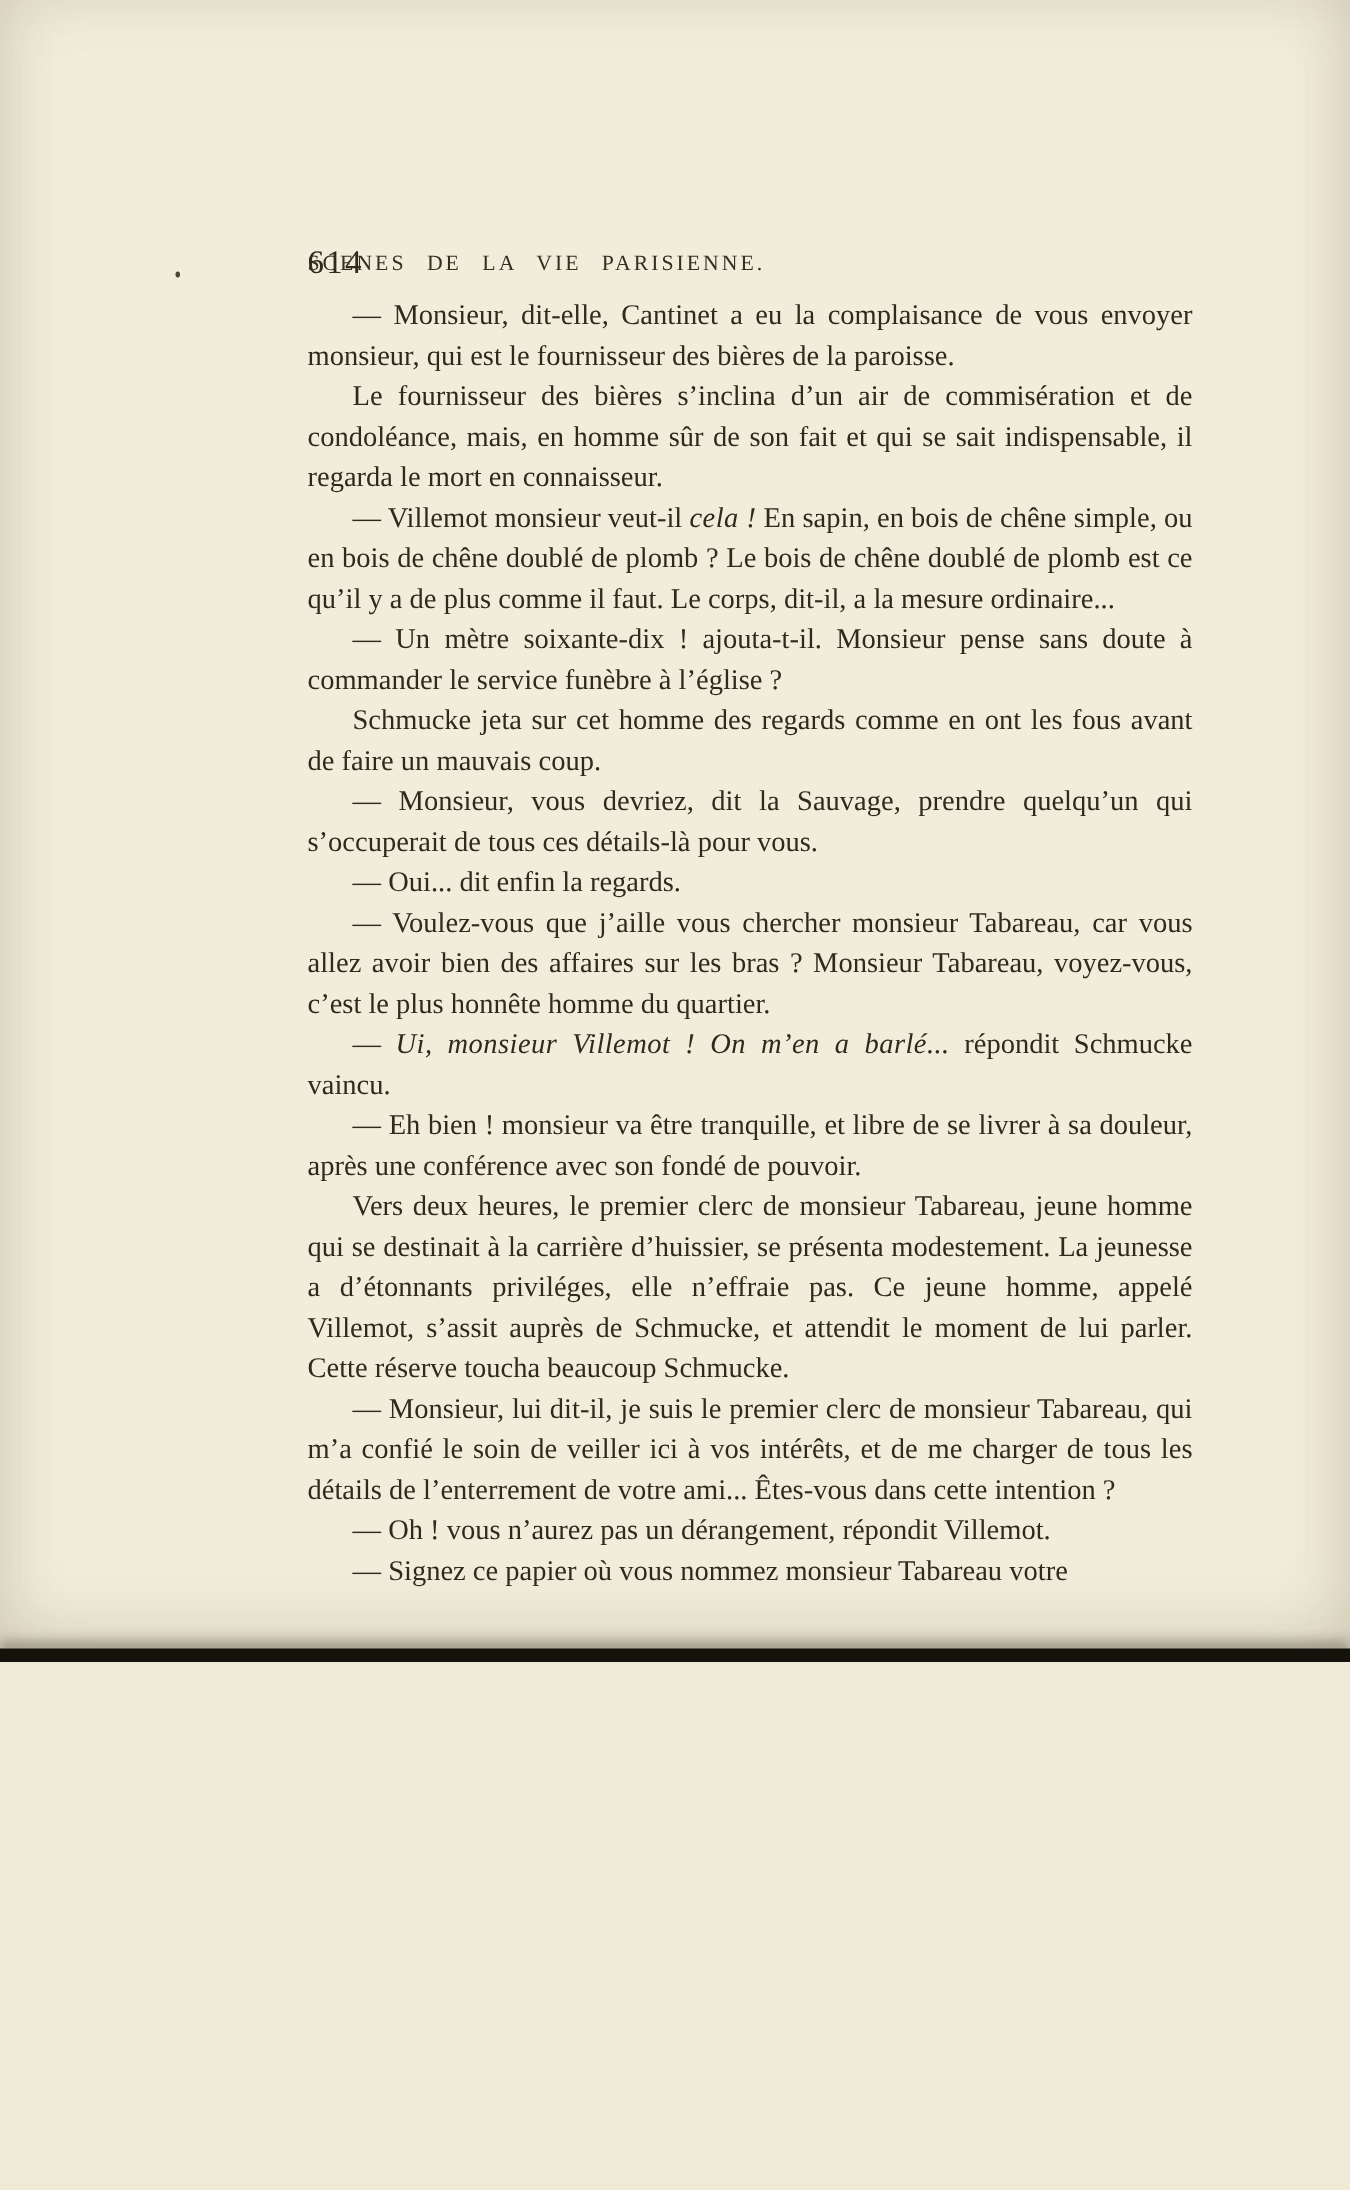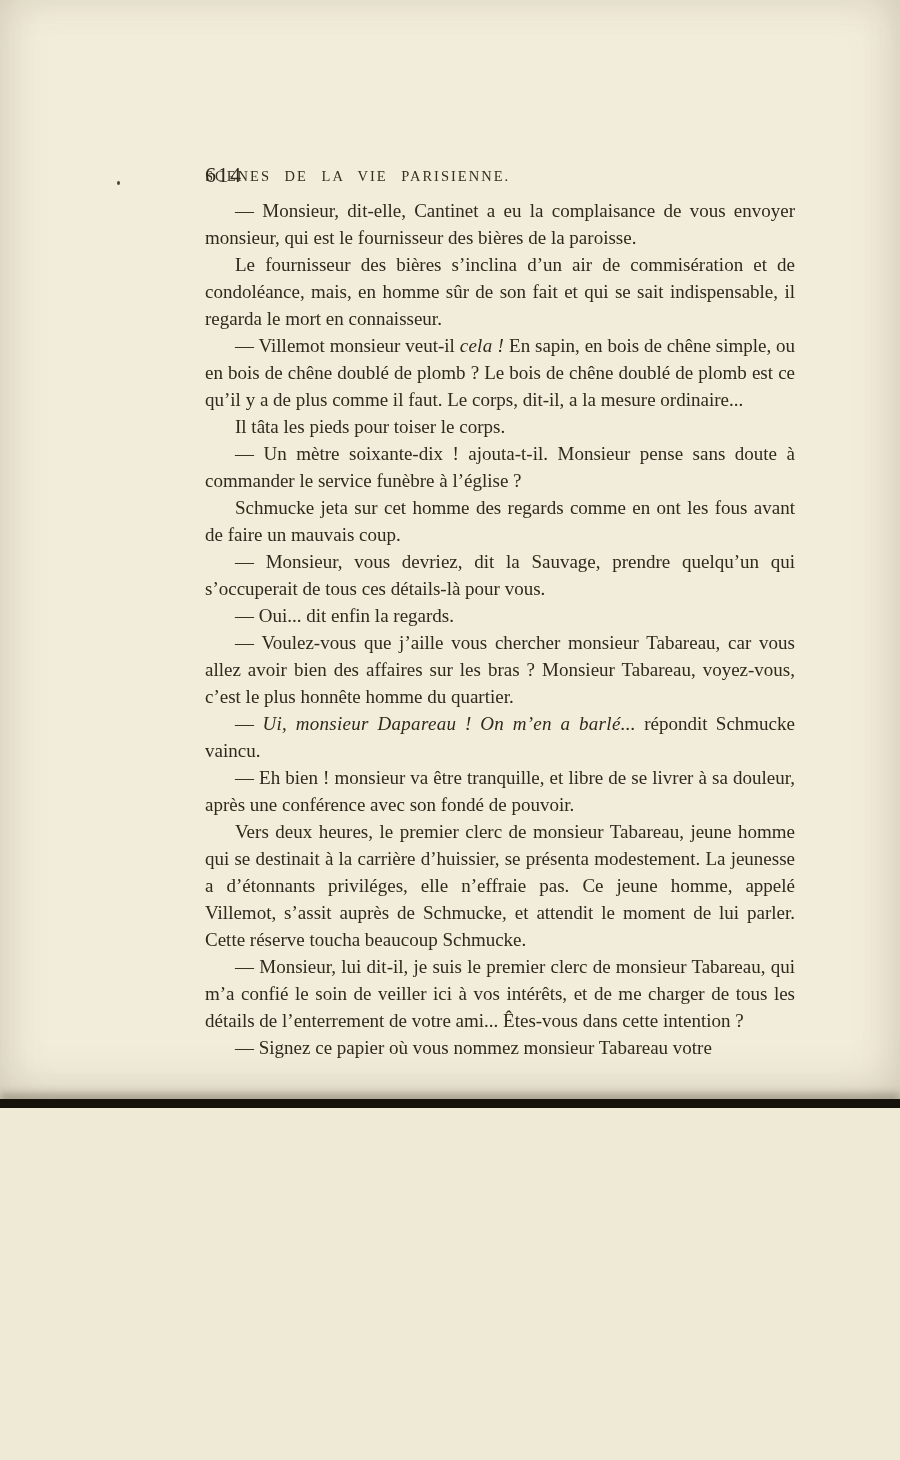--- a/index.html
+++ b/index.html
@@ -80,28 +80,28 @@
   <div class="page-header">
     <span class="ink-speck"></span>
     <span class="page-number">614</span>
     <span class="running-title">SCENES DE LA VIE PARISIENNE.</span>
   </div>
 
   <div class="text-block" id="paragraphs">
       <p class="para"><span>— Monsieur, dit-elle, Cantinet a eu la complaisance de vous envoyer monsieur, qui est le fournisseur des bières de la paroisse.</span></p>
       <p class="para"><span>Le fournisseur des bières s’inclina d’un air de commisération et de condoléance, mais, en homme sûr de son fait et qui se sait indispensable, il regarda le mort en connaisseur.</span></p>
       <p class="para"><span>— Villemot monsieur veut-il </span><em>cela !</em><span> En sapin, en bois de chêne simple, ou en bois de chêne doublé de plomb ? Le bois de chêne doublé de plomb est ce qu’il y a de plus comme il faut. Le corps, dit-il, a la mesure ordinaire...</span></p>
-      <p class="para"><span>Il tâta les pieds pour toiser le corps.</span></p>
       <p class="para"><span>— Un mètre soixante-dix ! ajouta-t-il. Monsieur pense sans doute à commander le service funèbre à l’église ?</span></p>
       <p class="para"><span>Schmucke jeta sur cet homme des regards comme en ont les fous avant de faire un mauvais coup.</span></p>
       <p class="para"><span>— Monsieur, vous devriez, dit la Sauvage, prendre quelqu’un qui s’occuperait de tous ces détails-là pour vous.</span></p>
       <p class="para"><span>— Oui... dit enfin la regards.</span></p>
       <p class="para"><span>— Voulez-vous que j’aille vous chercher monsieur Tabareau, car vous allez avoir bien des affaires sur les bras ? Monsieur Tabareau, voyez-vous, c’est le plus honnête homme du quartier.</span></p>
-      <p class="para"><span>— </span><em>Ui, monsieur Dapareau ! On m’en a barlé...</em><span> répondit Schmucke vaincu.</span></p>
+      <p class="para"><span>— </span><em>Ui, monsieur Villemot ! On m’en a barlé...</em><span> répondit Schmucke vaincu.</span></p>
       <p class="para"><span>— Eh bien ! monsieur va être tranquille, et libre de se livrer à sa douleur, après une conférence avec son fondé de pouvoir.</span></p>
       <p class="para"><span>Vers deux heures, le premier clerc de monsieur Tabareau, jeune homme qui se destinait à la carrière d’huissier, se présenta modestement. La jeunesse a d’étonnants priviléges, elle n’effraie pas. Ce jeune homme, appelé Villemot, s’assit auprès de Schmucke, et attendit le moment de lui parler. Cette réserve toucha beaucoup Schmucke.</span></p>
       <p class="para"><span>— Monsieur, lui dit-il, je suis le premier clerc de monsieur Tabareau, qui m’a confié le soin de veiller ici à vos intérêts, et de me charger de tous les détails de l’enterrement de votre ami... Êtes-vous dans cette intention ?</span></p>
+      <p class="para"><span>— Oh ! vous n’aurez pas un dérangement, répondit Villemot.</span></p>
       <p class="para"><span>— Signez ce papier où vous nommez monsieur Tabareau votre</span></p>
     </div>
 
   <div class="scan-edge-bottom"></div>
 
 </div>
 
 </body></html>

